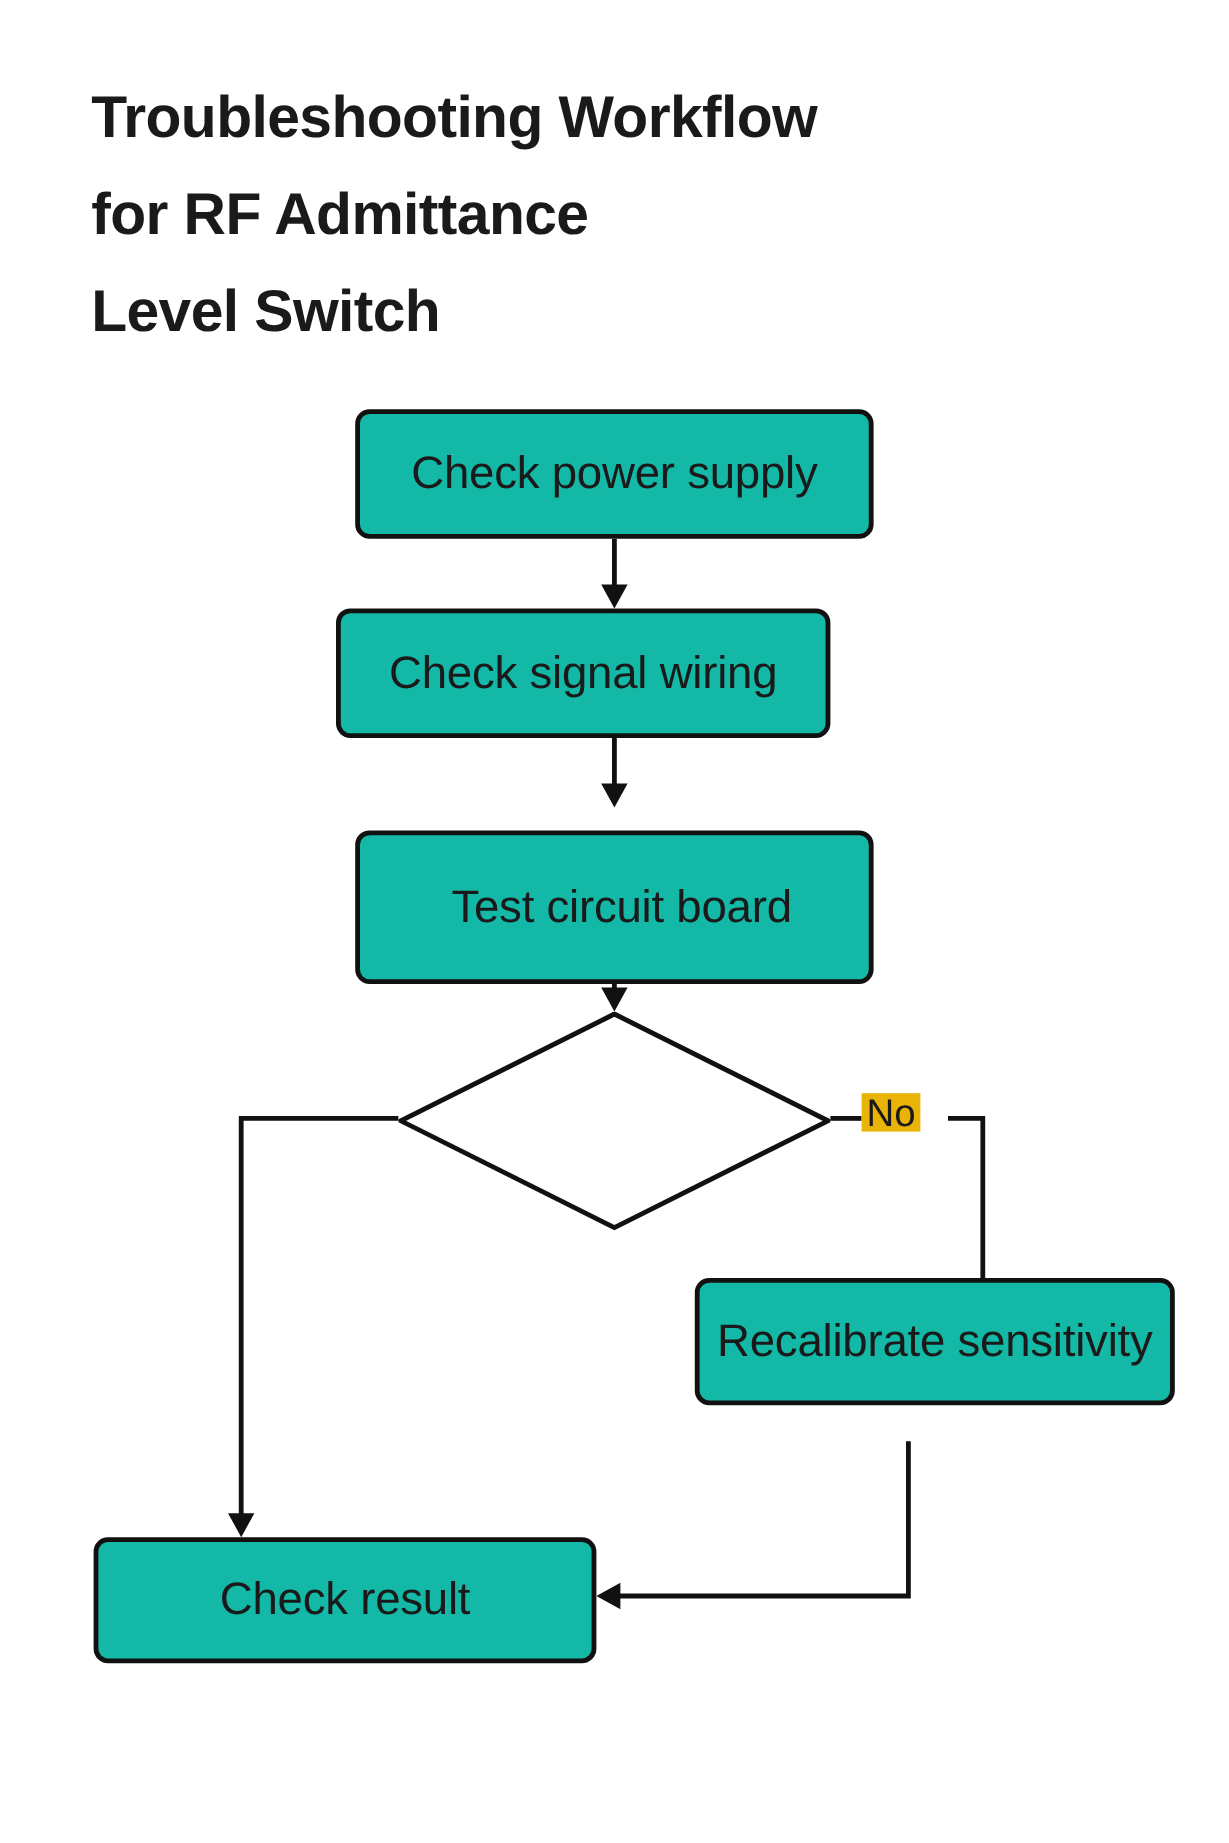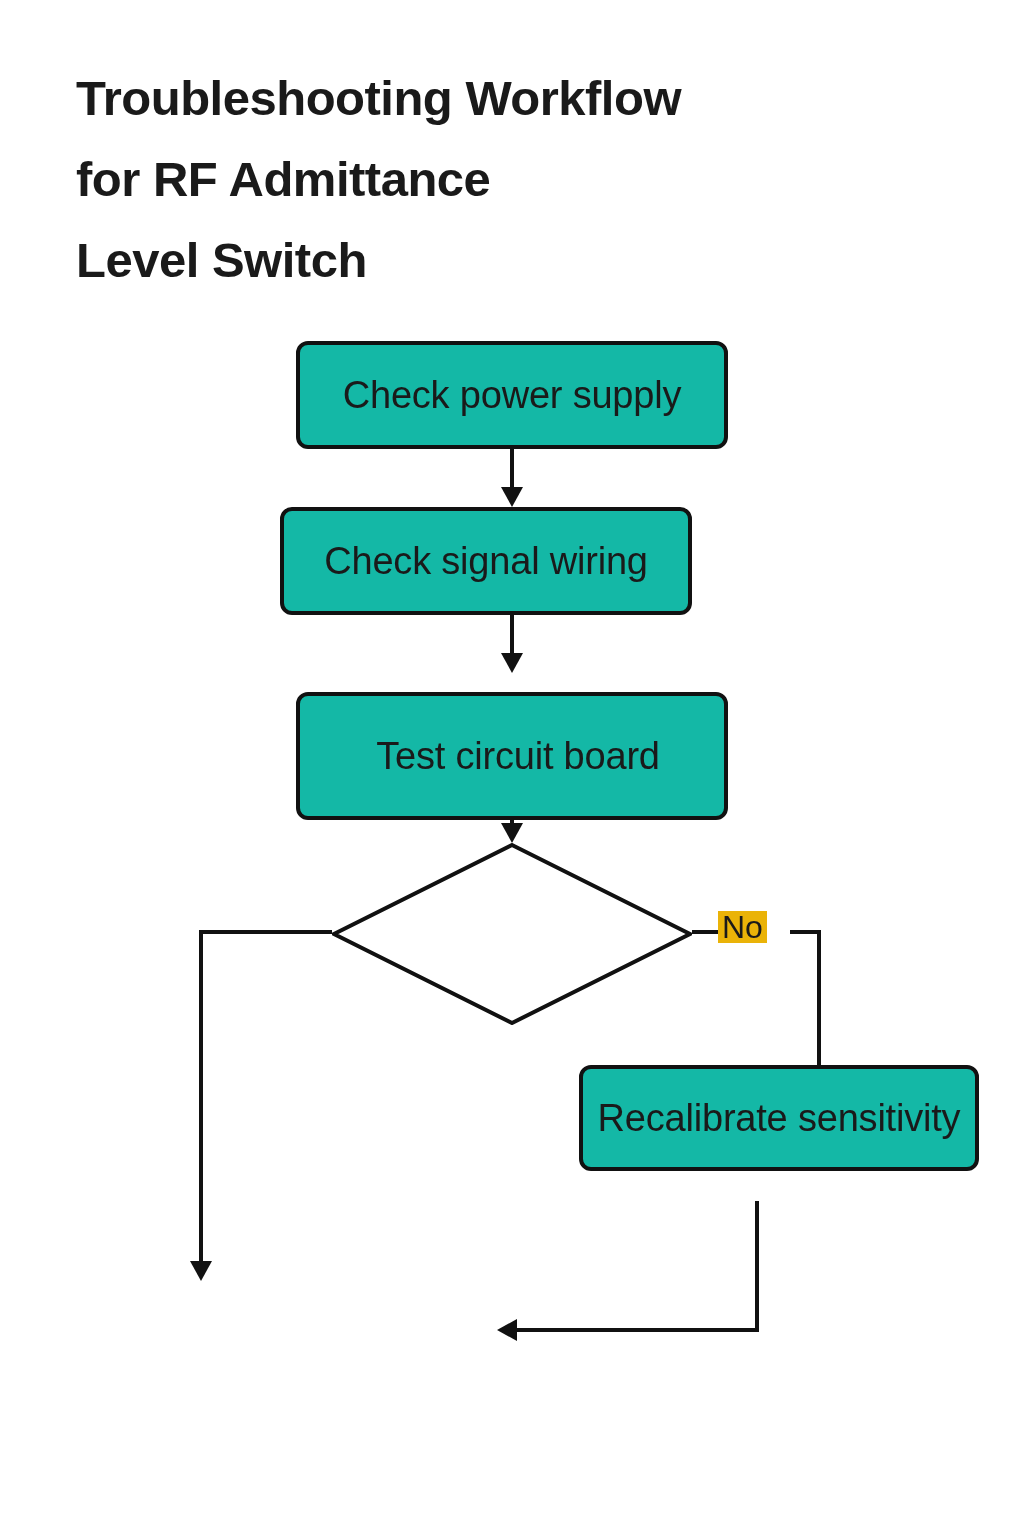--- a/index.html
+++ b/index.html
@@ -190,14 +190,17 @@
       <polygon class="diamond-shape" points="180,2 358,91 180,180 2,91"></polygon>
     </svg>
   </div>
 
   <span class="edge-label" id="edge-label-no">No</span>
 
   <div class="node process" id="node-recal">
     <span class="node-label">Recalibrate sensitivity</span>
   </div>
 
+  <div class="node process" id="node-result">
+    <span class="node-label">Check result</span>
+  </div>
 
 </div>
 
 </body></html>

